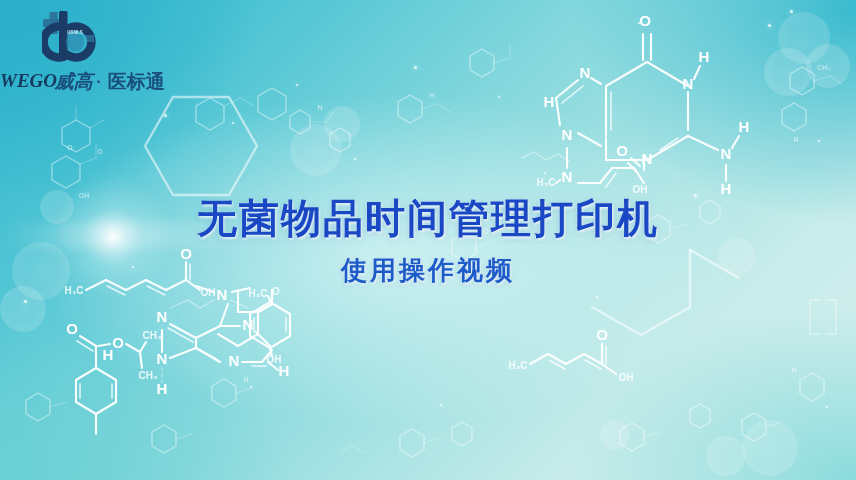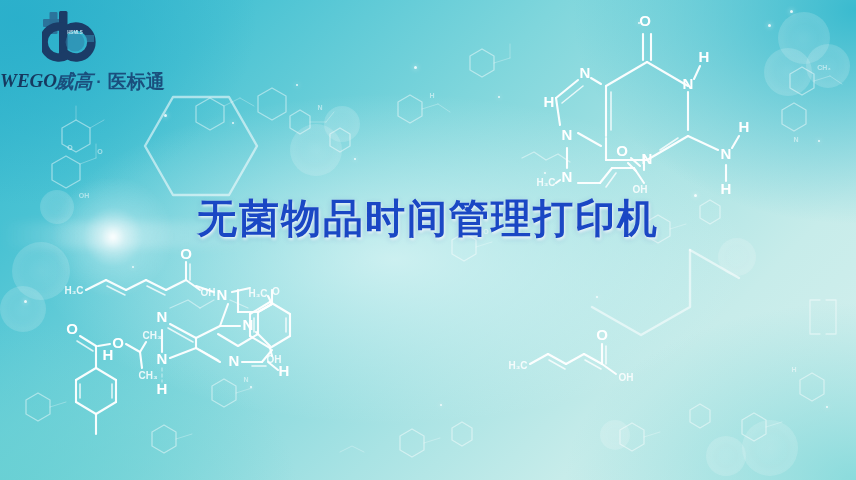--- a/index.html
+++ b/index.html
@@ -485,15 +485,16 @@
     <svg class="logo-word" viewBox="0 0 300 40" width="190" height="26" xmlns="http://www.w3.org/2000/svg">
       <text x="0" y="30" fill="#16395f" font-family="Liberation Serif, serif" font-size="30" font-weight="bold" font-style="italic">WEGO</text>
       <text x="86" y="31" fill="#1a4f7d" font-family="Liberation Sans, sans-serif" font-size="30" font-weight="bold" font-style="italic">威高</text>
       <text x="152" y="29" fill="#1a4f7d" font-family="Liberation Sans, sans-serif" font-size="26" font-weight="bold">·</text>
       <text x="170" y="31" fill="#1a4f7d" font-family="Liberation Sans, sans-serif" font-size="30" font-weight="bold">医标通</text>
     </svg>
   </div>
 
   <div class="title-wrap">
     <div class="main-title">无菌物品时间管理打印机</div>
+    <div class="sub-title">使用操作视频</div>
   </div>
 
 </div>
 
 </body></html>

